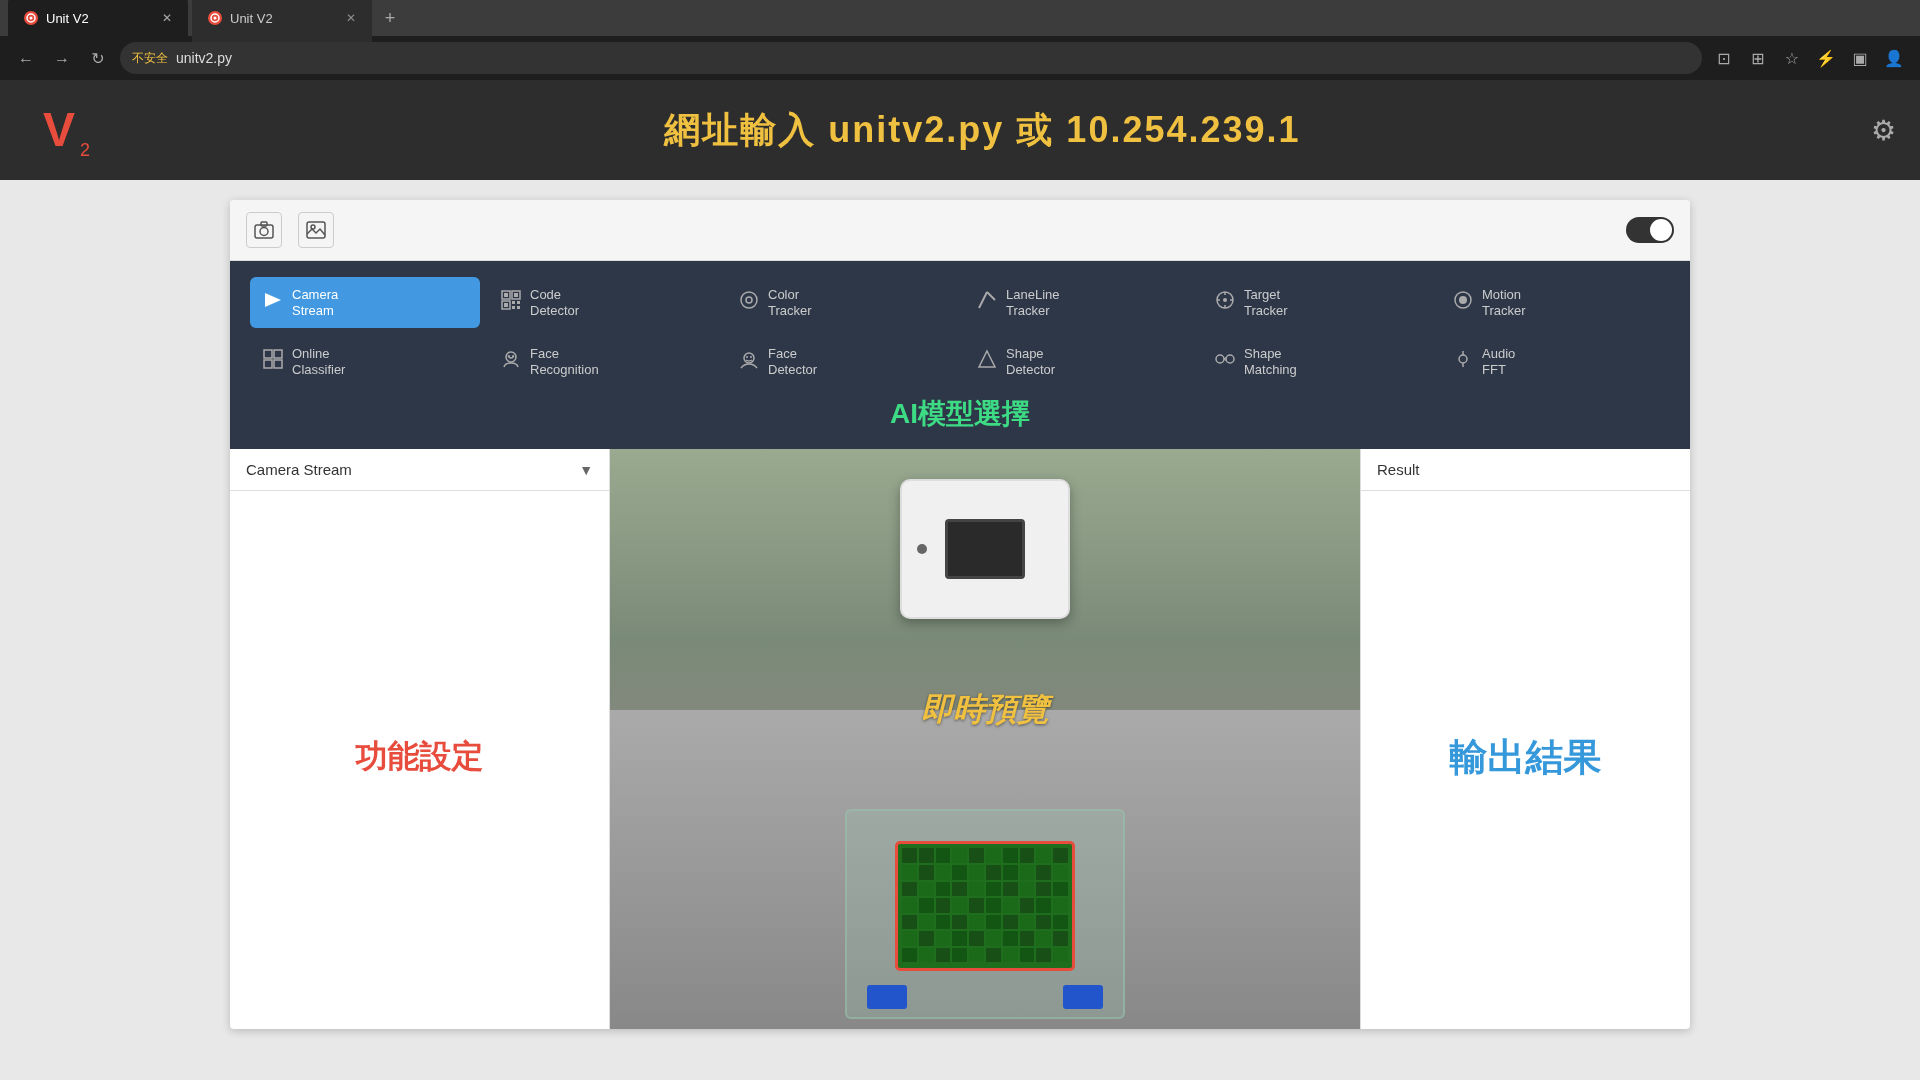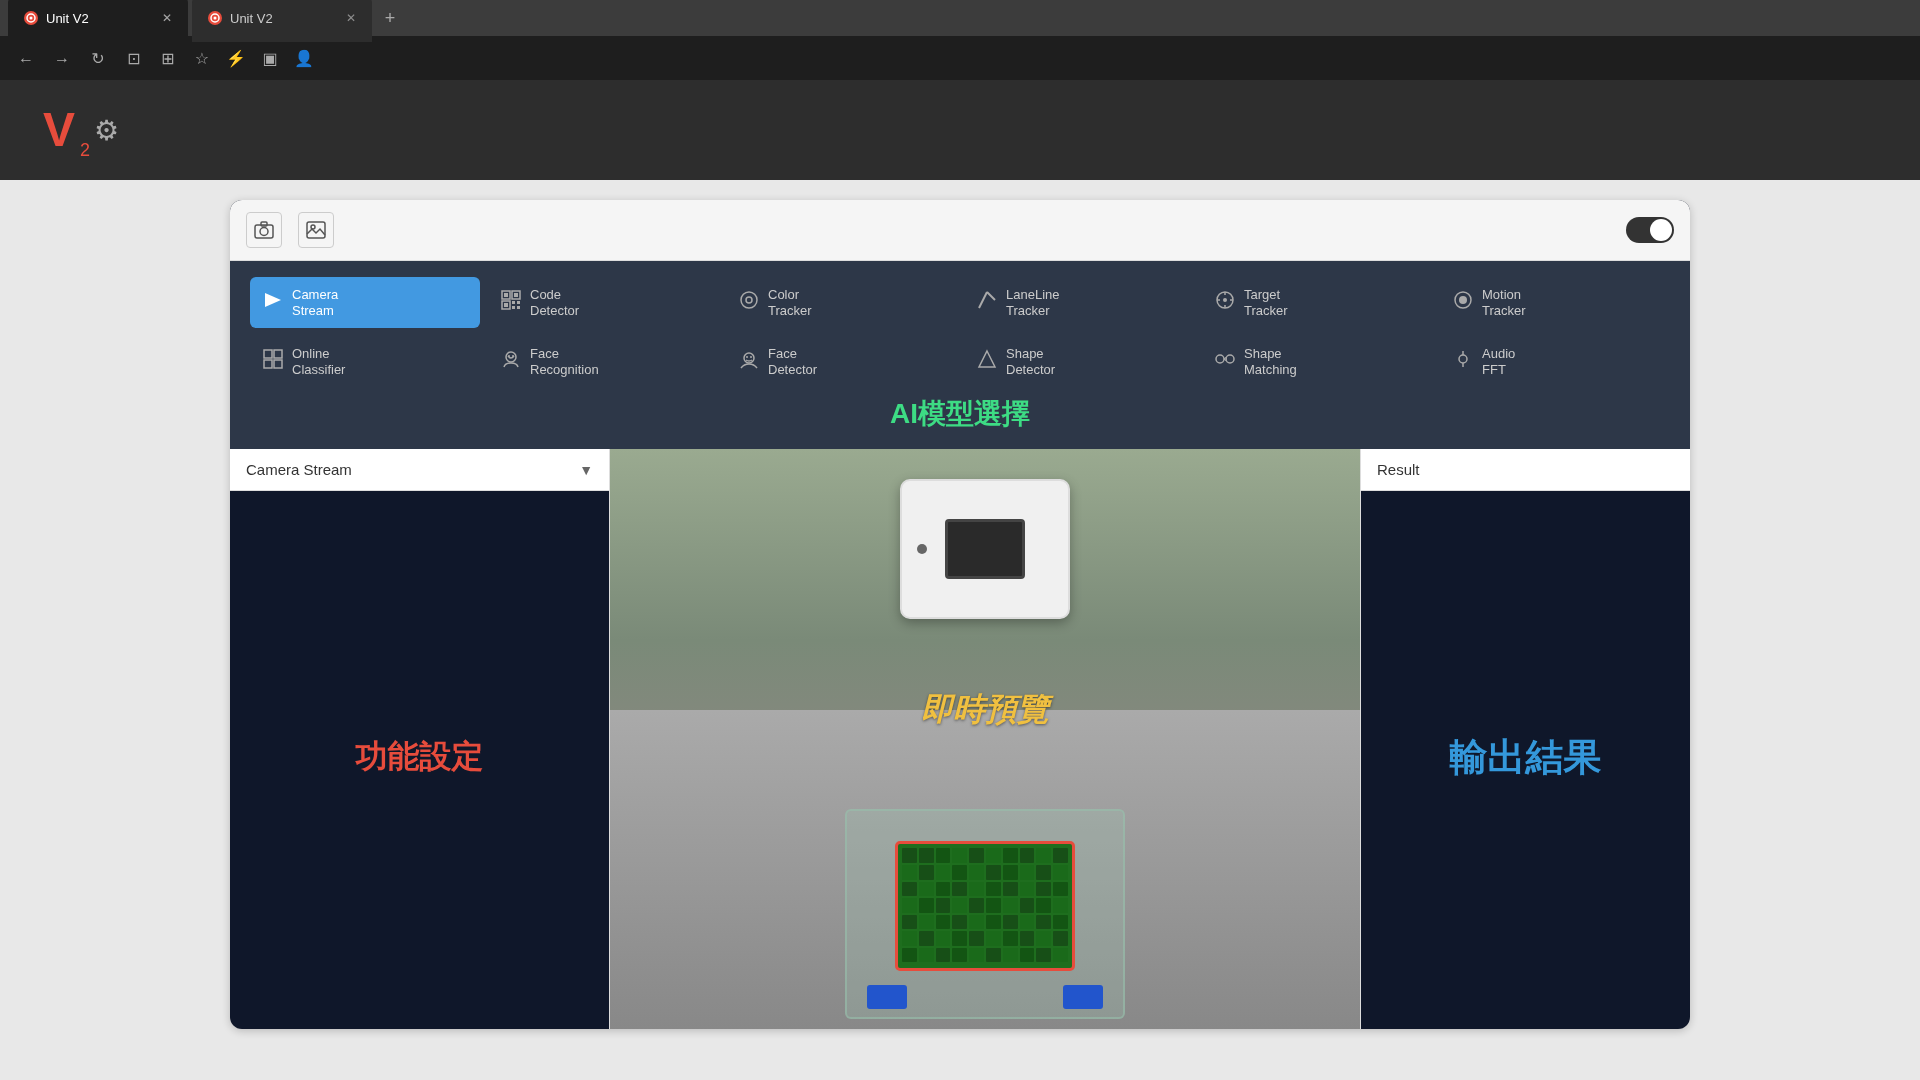--- a/index.html
+++ b/index.html
@@ -169,22 +169,22 @@
       color: #aaa;
       font-size: 28px;
       cursor: pointer;
     }
 
     
     .main-content {
       padding: 20px 230px;
     }
     .app-container {
-      background: #0f172a;
-      border-radius: 12px;
+      background: #ffffff;
+      border-radius: 4px;
       overflow: hidden;
       box-shadow: 0 2px 8px rgba(0,0,0,0.2);
     }
 
     
     .app-toolbar {
       background: #f5f5f5;
       border-bottom: 1px solid #ddd;
       padding: 12px 16px;
       display: flex;
@@ -383,36 +383,41 @@
       </div>
       <span>Unit V2</span>
       <span class="tab-close">✕</span>
     </div>
     <button class="new-tab-btn">+</button>
   </div>
   <div class="nav-bar">
     <button class="nav-btn">←</button>
     <button class="nav-btn">→</button>
     <button class="nav-btn">↻</button>
+    <div class="address-bar">
+      <span class="address-warning">不安全</span>
+      <span>unitv2.py</span>
+    </div>
     <div class="nav-actions">
       <button class="nav-action-btn">⊡</button>
       <button class="nav-action-btn">⊞</button>
       <button class="nav-action-btn">☆</button>
       <button class="nav-action-btn">⚡</button>
       <button class="nav-action-btn">▣</button>
       <button class="nav-action-btn">👤</button>
     </div>
   </div>
 </div>
 
 <div class="page-header">
   <div class="logo">
     <span class="logo-v">V</span>
     <span class="logo-2">2</span>
   </div>
+  <div class="header-title">網址輸入 unitv2.py 或 10.254.239.1</div>
   <div class="header-settings">⚙</div>
 </div>
 
 <div class="main-content">
   <div class="app-container">
 
     <div class="app-toolbar">
       <button class="toolbar-btn">
         <svg width="20" height="18" viewBox="0 0 20 18" fill="none" xmlns="http://www.w3.org/2000/svg">
           <rect x="1" y="4" width="18" height="13" rx="2" stroke="#555" stroke-width="1.5"></rect>

